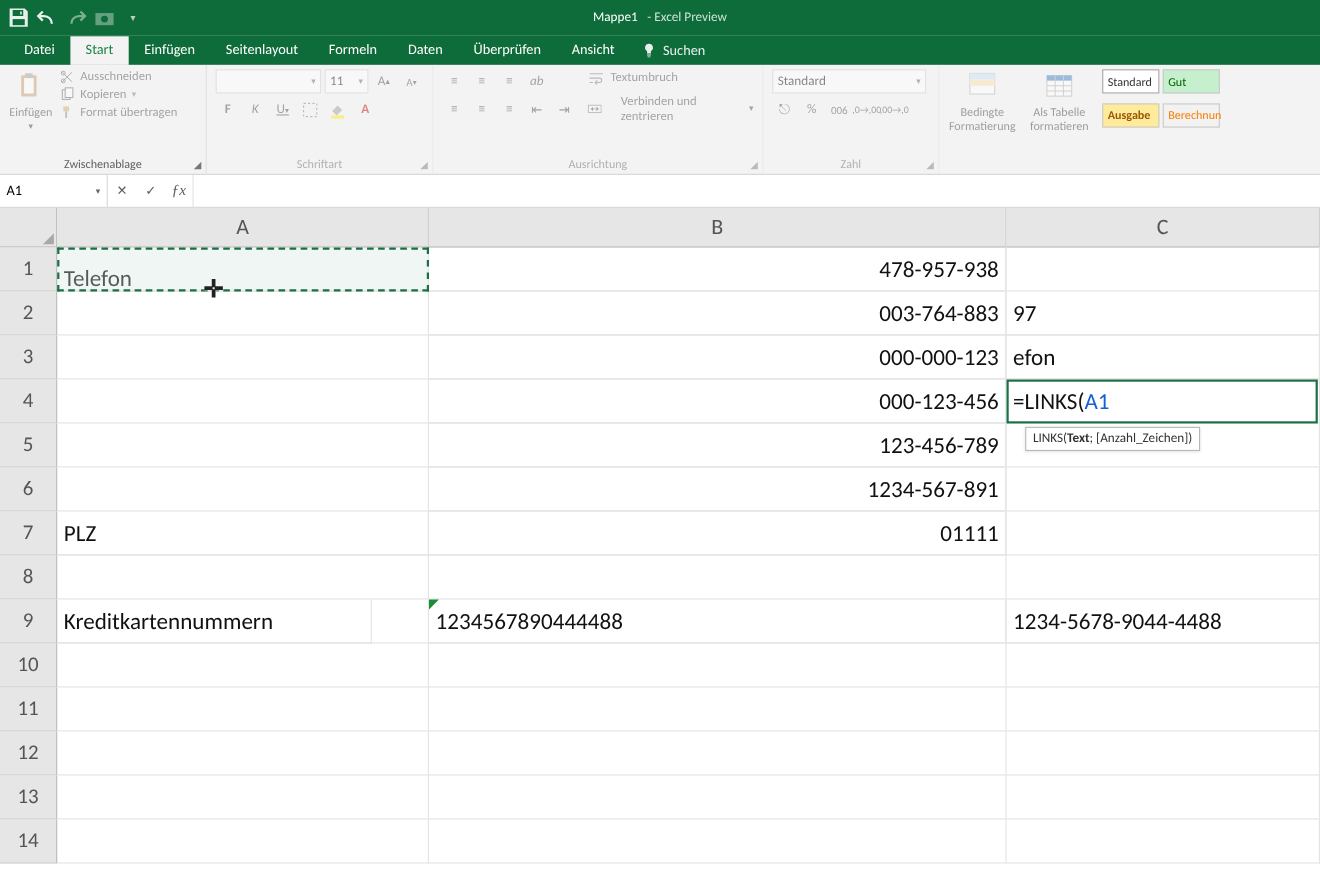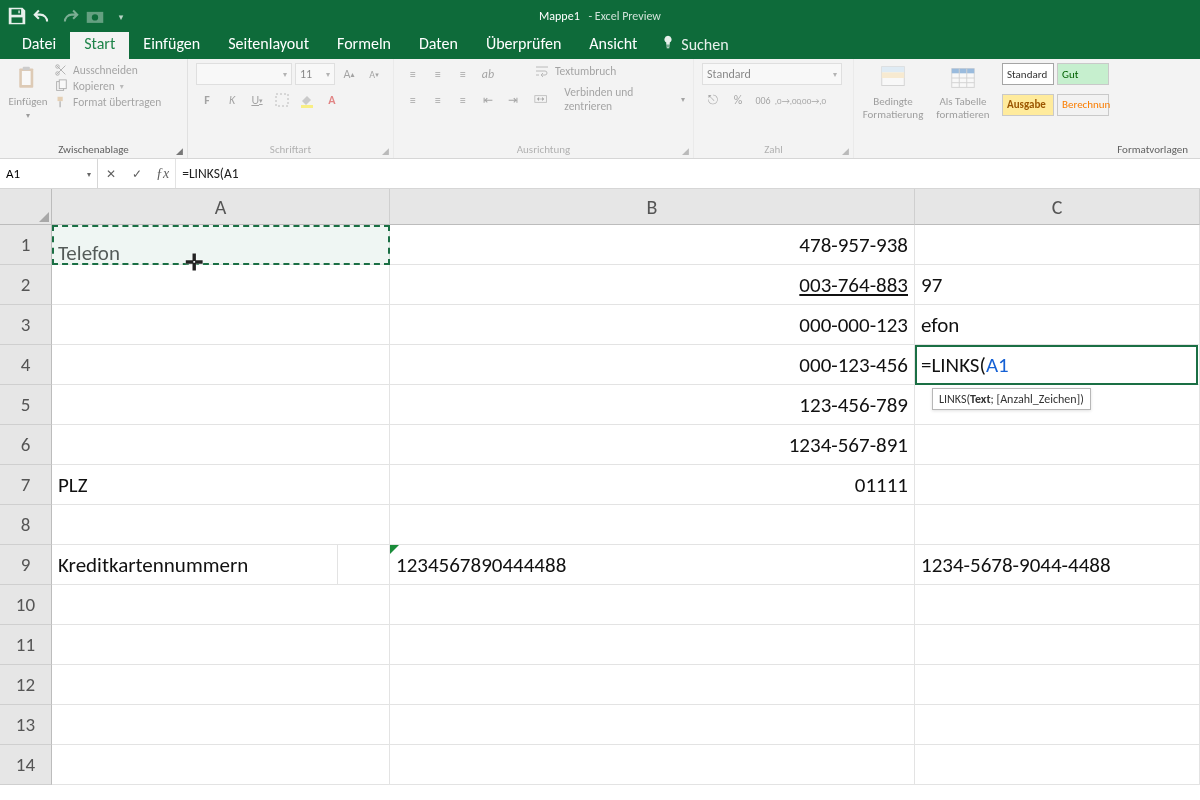--- a/index.html
+++ b/index.html
@@ -7,21 +7,21 @@
 
   
   .titlebar { height: 32px; background: #0e6b3a; display: flex; align-items: center; color: #fff; font-size: 12px; position: relative; }
   .qat { display: flex; align-items: center; gap: 4px; padding-left: 6px; }
   .qat .qat-item { width: 22px; height: 22px; display: flex; align-items: center; justify-content: center; opacity: .9; }
   .qat .disabled { opacity: .45; }
   .title-text { position: absolute; left: 50%; transform: translateX(-50%); }
   .title-text .dim { opacity: .8; margin-left: 6px; }
 
   
-  .tabs { height: 27px; background: #0e6b3a; display: flex; align-items: flex-end; padding-left: 8px; gap: 0; color: #fff; font-size: 16px; }
+  .tabs { height: 27px; background: #0e6b3a; display: flex; align-items: flex-end; padding-left: 8px; gap: 0; color: #fff; font-size: 13px; }
   .tab { padding: 5px 14px 6px 14px; cursor: pointer; }
   .tab.active { background: #f3f3f3; color: #1e8449; }
   .tell-me { display: flex; align-items: flex-start; gap: 6px; padding: 5px 10px; opacity: .9; }
   .tell-me svg { width: 14px; height: 14px; }
 
   
   .ribbon { height: 100px; background: #f3f3f3; border-bottom: 1px solid #d6d6d6; display: flex; position: relative; }
   .rgroup { border-right: 1px solid #e0e0e0; padding: 4px 8px 2px 8px; display: flex; flex-direction: column; justify-content: space-between; }
   .rgroup .body { display: flex; gap: 6px; }
   .rgroup .label { font-size: 11px; color: #616161; text-align: center; padding-top: 2px; position: relative; }
@@ -298,35 +298,33 @@
           </svg>
         <span>Als Tabelle formatieren</span>
       </div>
       <div style="display:grid;grid-template-columns:repeat(2,auto);gap:3px">
         <div class="style-cell sel-out">Standard</div>
         <div class="style-cell gut">Gut</div>
         <div class="style-cell aus">Ausgabe</div>
         <div class="style-cell ber">Berechnun</div>
       </div>
     </div>
-    <div class="label" style="text-align:right;padding-right:4px"><span>Formatvorlagen</span></div>
   </div>
 </div>
 
 <div class="fbar">
   <div class="namebox">
     <span>A1</span>
       <span class="dd">▾</span>
   </div>
   <div class="fb-btns">
     <div class="btn22">✕</div>
     <div class="btn22">✓</div>
     <div class="fx">ƒx</div>
   </div>
-  <div class="finput">=LINKS(A1</div>
 </div>
 
 <div class="grid-wrap">
   <div class="corner"></div>
   <div class="colhdrs" id="colhdrs">
       <div class="ch" style="width: 338px;">A</div>
       <div class="ch" style="width: 525px;">B</div>
       <div class="ch" style="width: 285px;">C</div>
     </div>
   <div class="rowhdrs" id="rowhdrs">
@@ -383,21 +381,21 @@
       <div class="cell" style="left: 338px; top: 440px; width: 525px; height: 40px;"></div>
       <div class="cell" style="left: 863px; top: 440px; width: 285px; height: 40px;"></div>
       <div class="cell" style="left: 0px; top: 480px; width: 338px; height: 40px;"></div>
       <div class="cell" style="left: 338px; top: 480px; width: 525px; height: 40px;"></div>
       <div class="cell" style="left: 863px; top: 480px; width: 285px; height: 40px;"></div>
       <div class="cell" style="left: 0px; top: 520px; width: 338px; height: 40px;"></div>
       <div class="cell" style="left: 338px; top: 520px; width: 525px; height: 40px;"></div>
       <div class="cell" style="left: 863px; top: 520px; width: 285px; height: 40px;"></div>
       <div class="cell" style="left: 0px; top: 16px; width: 338px; height: 24px;">Telefon</div>
       <div class="cell right" style="left: 338px; top: 0px; width: 525px; height: 40px;">478-957-938</div>
-      <div class="cell right" style="left: 338px; top: 40px; width: 525px; height: 40px; text-decoration: underline;">003-764-883</div>
+      <div class="cell right" style="left: 338px; top: 40px; width: 525px; height: 40px;">003-764-883</div>
       <div class="cell right" style="left: 338px; top: 80px; width: 525px; height: 40px;">000-000-123</div>
       <div class="cell right" style="left: 338px; top: 120px; width: 525px; height: 40px;">000-123-456</div>
       <div class="cell right" style="left: 338px; top: 160px; width: 525px; height: 40px;">123-456-789</div>
       <div class="cell right" style="left: 338px; top: 200px; width: 525px; height: 40px;">1234-567-891</div>
       <div class="cell" style="left: 0px; top: 240px; width: 338px; height: 40px;">PLZ</div>
       <div class="cell right" style="left: 338px; top: 240px; width: 525px; height: 40px;">01111</div>
       <div class="cell" style="left: 0px; top: 320px; width: 286px; height: 40px;">Kreditkartennummern</div>
       <div class="cell greentri" style="left: 338px; top: 320px; width: 525px; height: 40px;">1234567890444488</div>
       <div class="cell" style="left: 863px; top: 40px; width: 285px; height: 40px;">97</div>
       <div class="cell" style="left: 863px; top: 80px; width: 285px; height: 40px;">efon</div>

